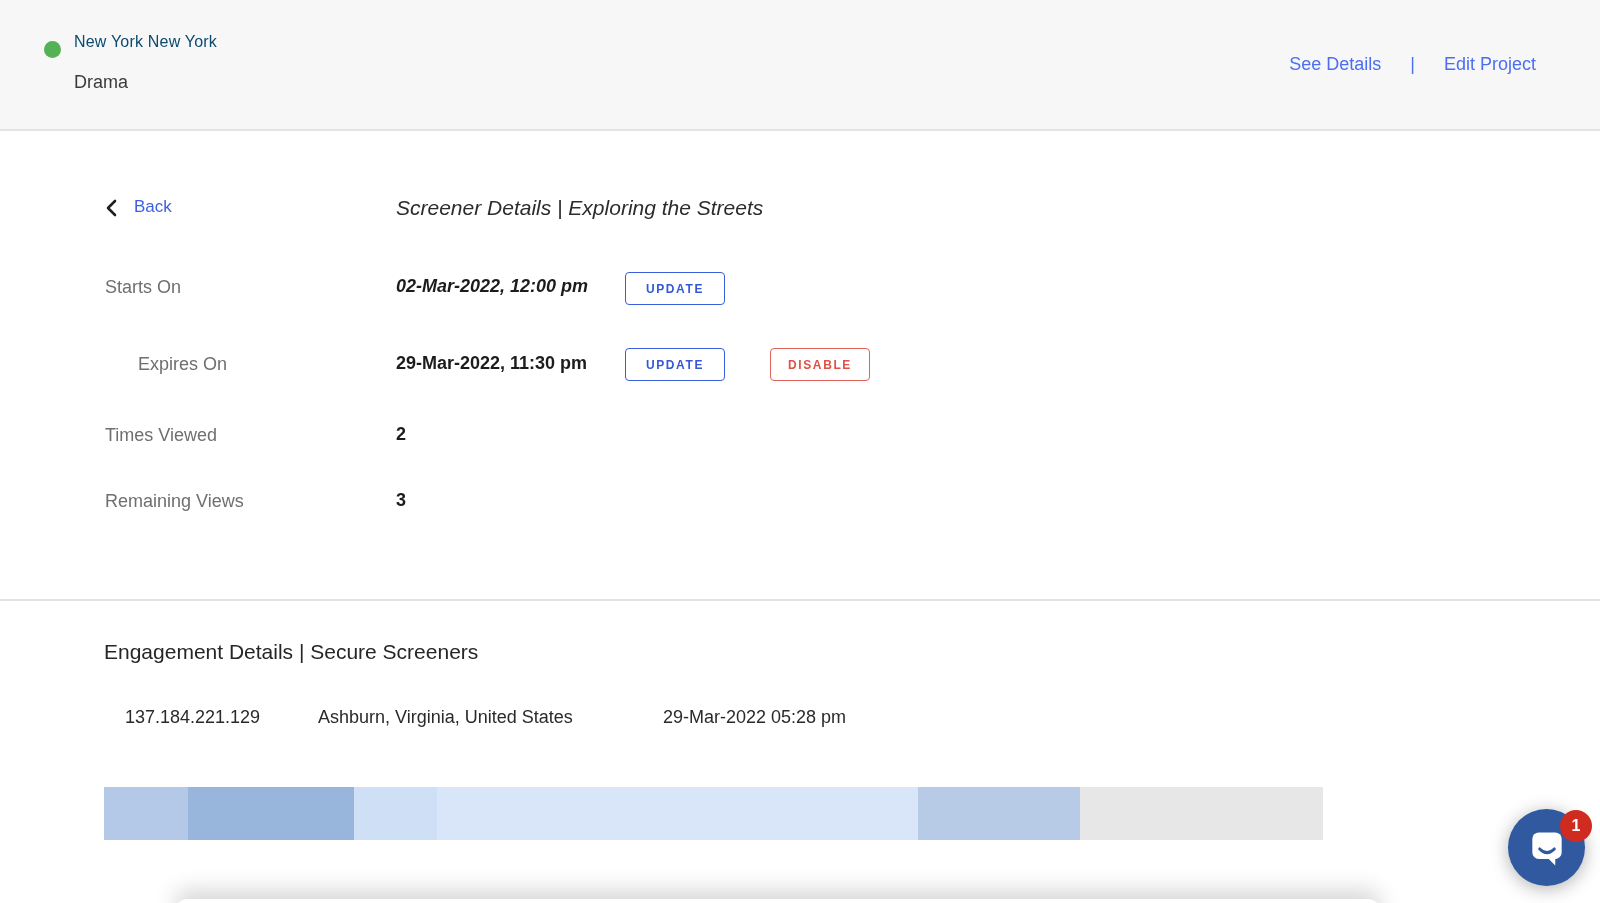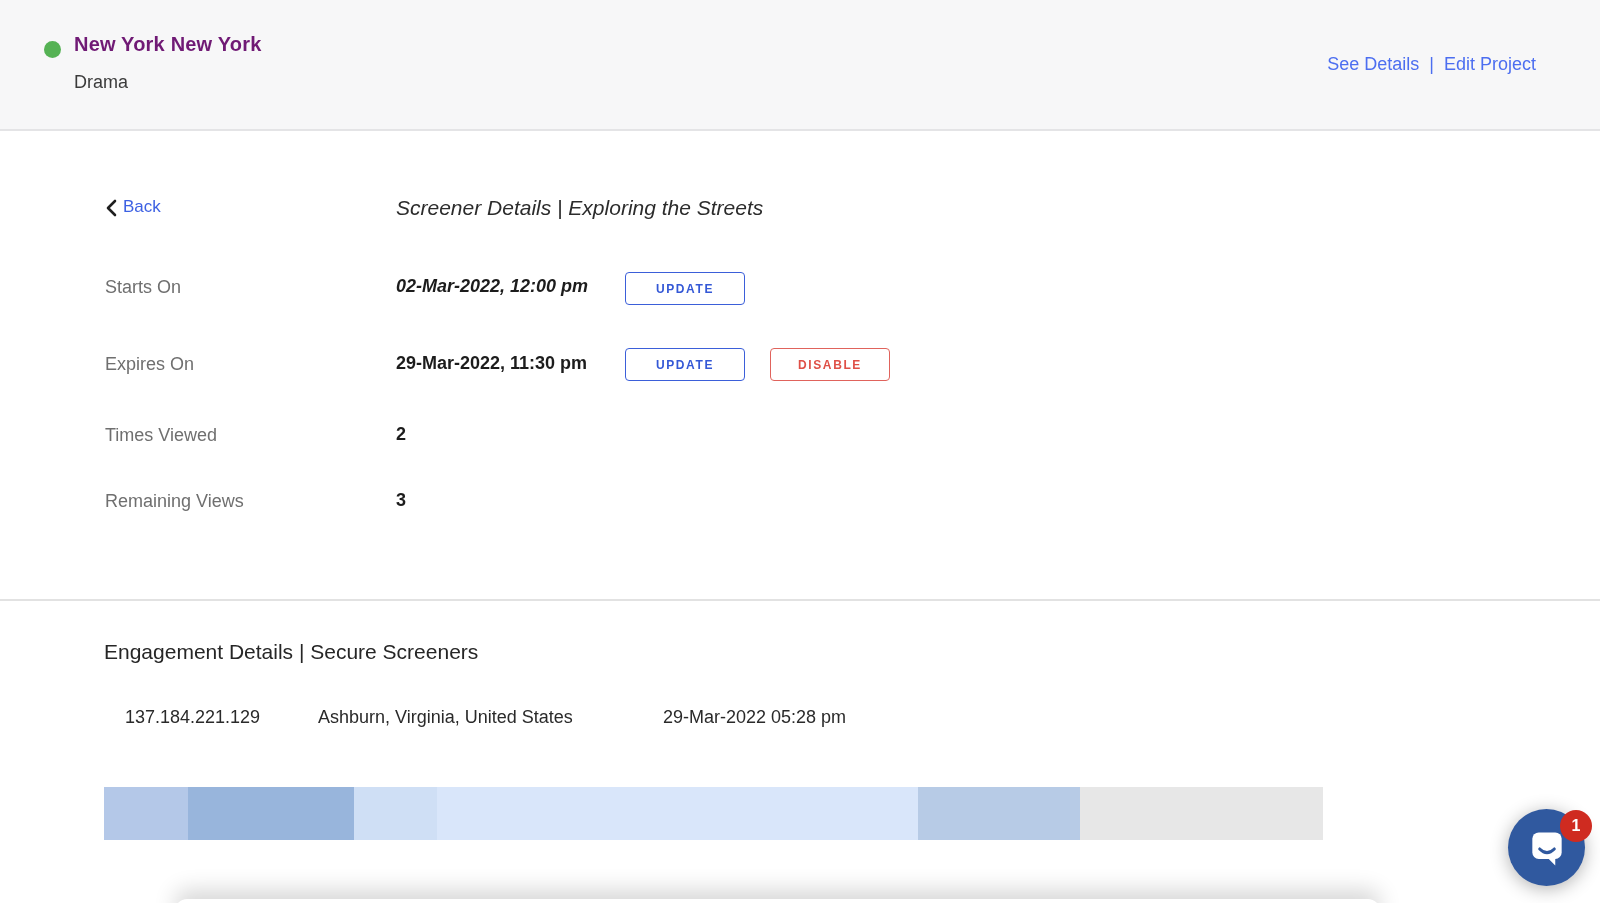--- a/index.html
+++ b/index.html
@@ -11,53 +11,53 @@
 
   
   .header {
     position:absolute; left:0; top:0; width:1600px; height:131px;
     background:#f7f7f8; border-bottom:2px solid #e4e4e6;
   }
   .status-dot {
     position:absolute; left:44px; top:41px; width:17px; height:17px; border-radius:50%;
   }
   .project-title {
-    position:absolute; left:74px; top:33px; font-size:20px; font-weight:700;
-    color:#701a75; letter-spacing:.2px;
+    position:absolute; left:74px; top:33px; font-size:16px; font-weight:400;
+    color:#0c4a6e; letter-spacing:.2px;
   }
   .project-genre {
     position:absolute; left:74px; top:72px; font-size:18px; color:#3b3b3b;
   }
   .header-links {
-    position:absolute; right:64px; top:54px; display:flex; align-items:center; gap:10px;
+    position:absolute; right:64px; top:54px; display:flex; align-items:center; gap:29px;
     font-size:18px;
     justify-content:space-between;
   }
   .header-link { cursor:pointer; }
   .link-sep { cursor:default; }
 
   
   .back-row {
-    position:absolute; left:104px; top:197px; display:flex; align-items:center; gap:3px;
+    position:absolute; left:104px; top:197px; display:flex; align-items:center; gap:14px;
     cursor:pointer;
   }
   .back-label { font-size:17px; }
   .chevron-left-icon { display:inline-flex; margin-top:2px; }
   .screener-title {
     position:absolute; left:396px; top:196px; font-size:21px; color:#2c2c2c;font-style:italic;
   }
   .detail-label { position:absolute; left:105px; font-size:18px; color:#6f6f6f; }
   .detail-value { position:absolute; left:396px; font-size:18px; font-weight:700; color:#1c1c1c; }
   .row1-label { top:277px; } .row1-value { top:276px;font-style:italic; }
-  .row2-label { top:354px; } .row2-value { top:353px; }
+  .row2-label { top:354px;margin-left:33px; } .row2-value { top:353px; }
   .row3-label { top:425px; } .row3-value { top:424px; }
   .row4-label { top:491px; } .row4-value { top:490px; }
 
   .btn {
-    position:absolute; width:120px; height:33px; border-radius:4px; background:#ffffff;
+    position:absolute; width:100px; height:33px; border-radius:4px; background:#ffffff;
     font-family:"Liberation Sans", sans-serif; font-size:12px; font-weight:700;
     letter-spacing:1.6px; display:flex; align-items:center; justify-content:center;
     cursor:pointer;
   }
   .btn-update { border:1px solid #3b5fd9; color:#3458d6; }
   .btn-danger { border:1px solid #e0635c; color:#df5047; }
   .btn-starts-update  { left:625px; top:272px; }
   .btn-expires-update { left:625px; top:348px; }
   .btn-expires-disable{ left:770px; top:348px; }
 

